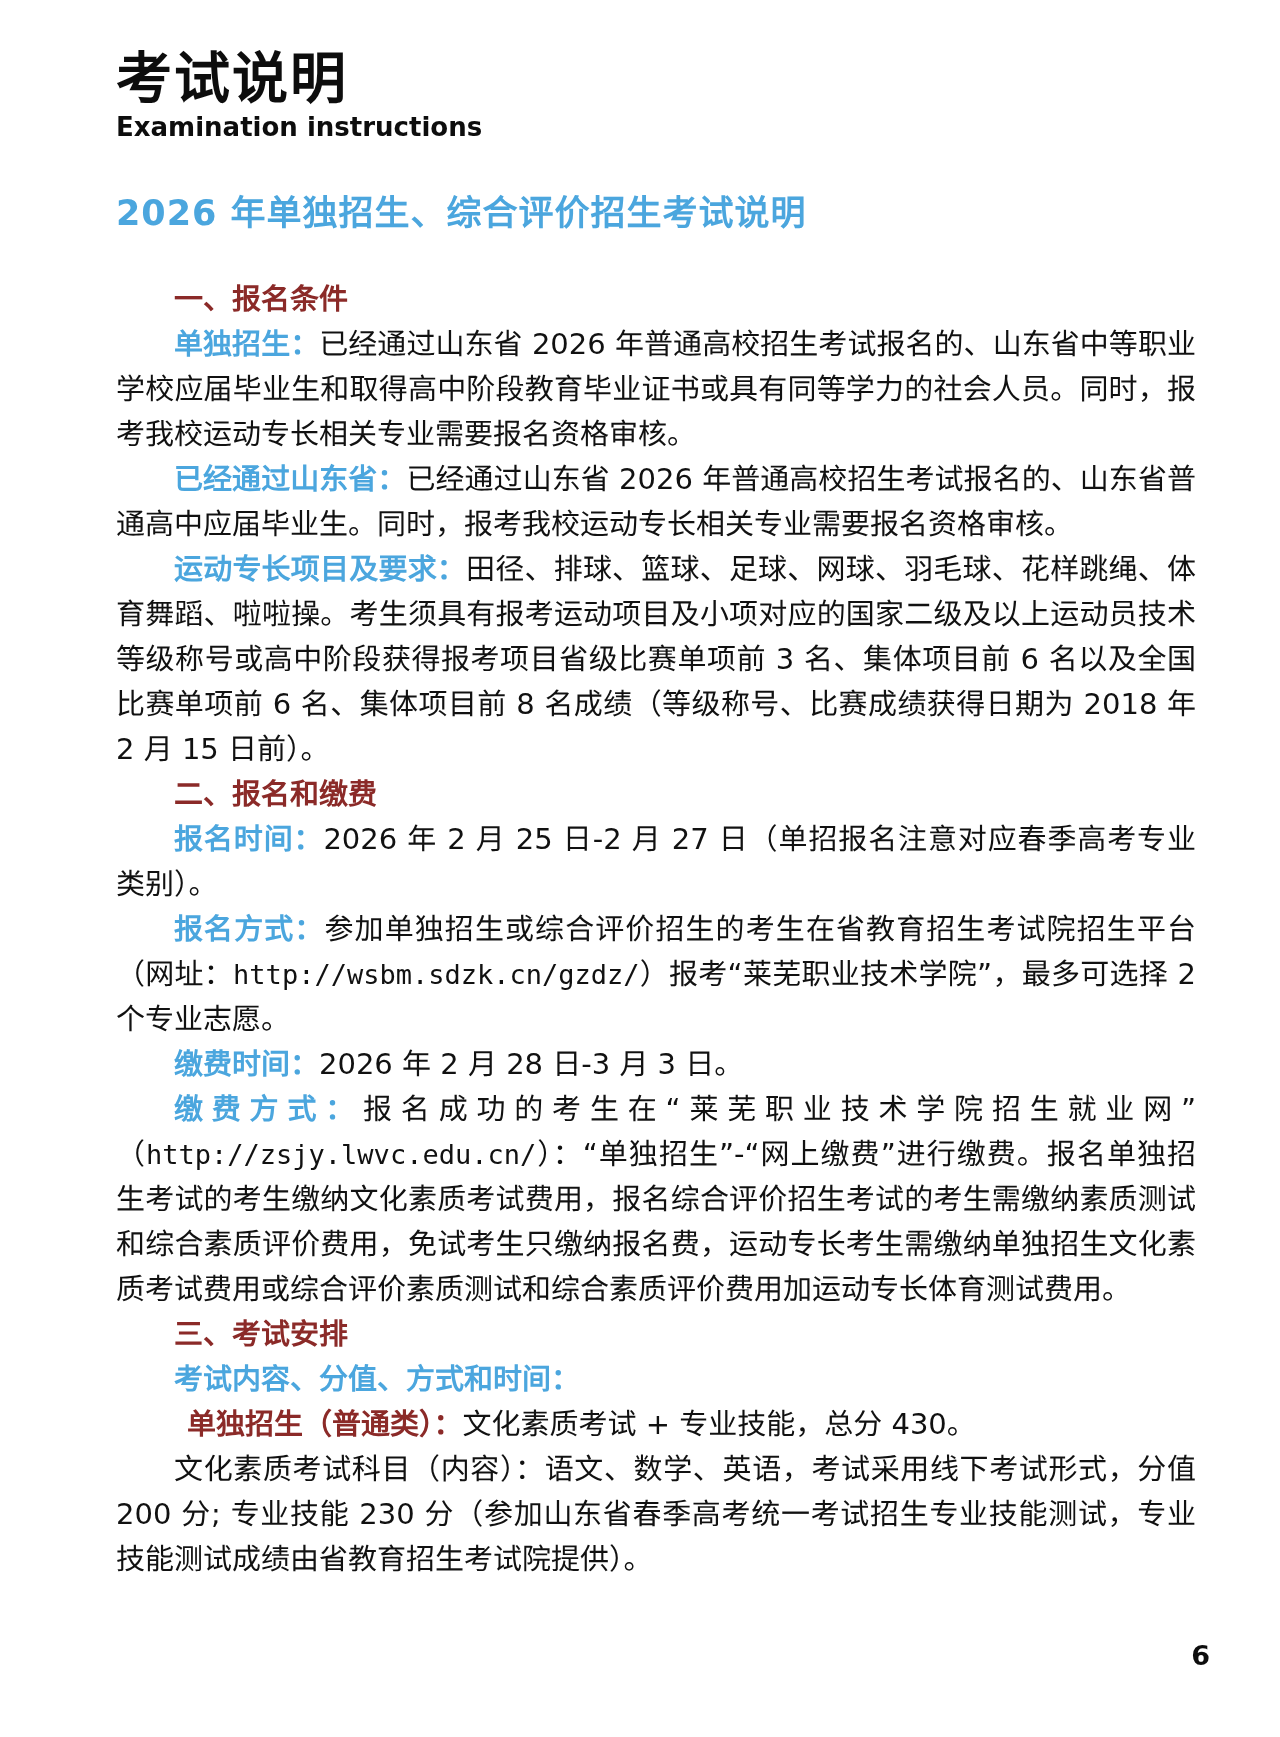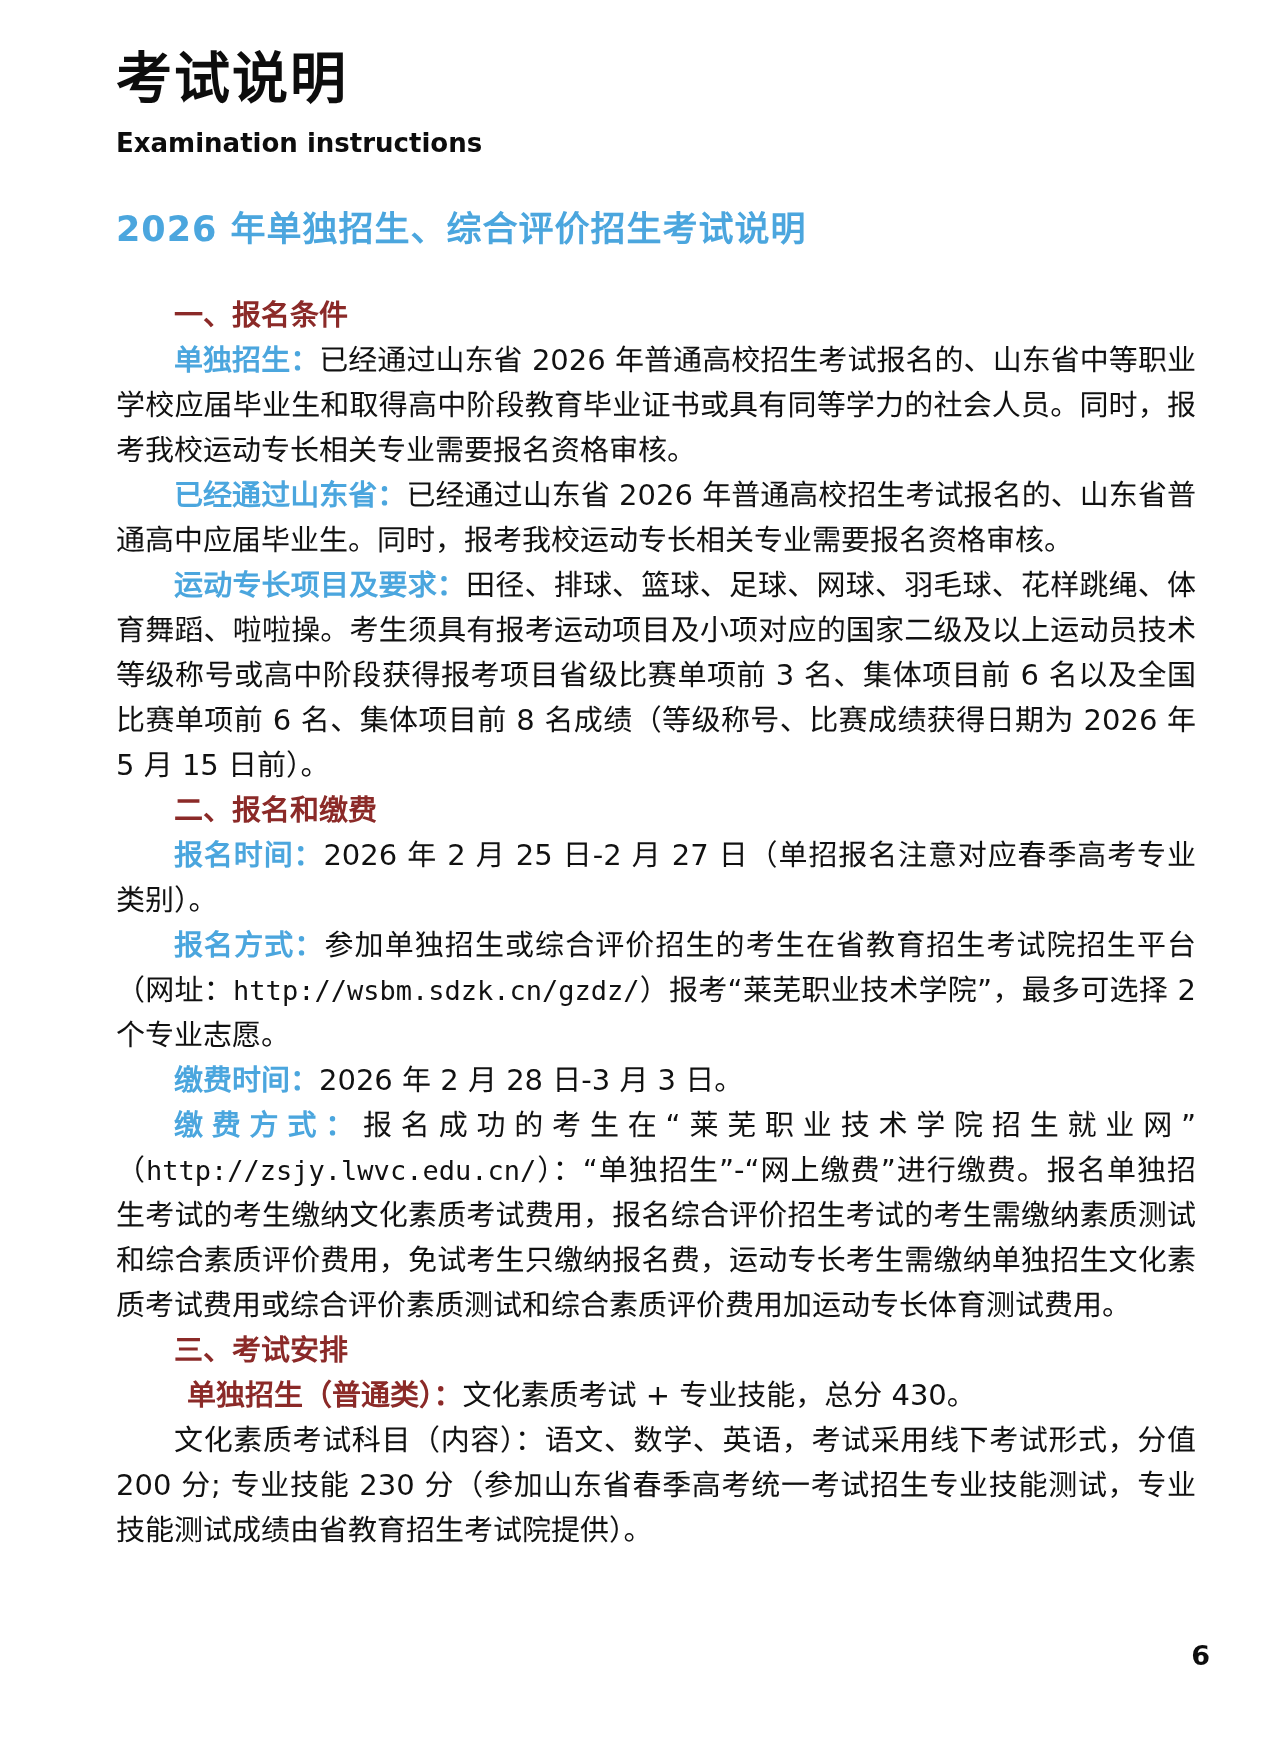--- a/index.html
+++ b/index.html
@@ -23,21 +23,21 @@
     font-size: 56px;
     font-weight: 800;
     line-height: 1.02;
     letter-spacing: 2px;
     margin: 0;
     color: #0d0d0d;
   }
   .subtitle {
     font-size: 26px;
     font-weight: 700;
-    margin-top: 21px;
+    margin-top: 5px;
     color: #0d0d0d;
   }
   .main-heading {
     margin-top: 42px;
     text-align: left;
     font-size: 35px;
     font-weight: 700;
     letter-spacing: 1px;
     color: var(--accent-blue, #4BA6DE);
   }
@@ -88,33 +88,34 @@
   </header>
 
   <div class="main-heading">2026 年单独招生、综合评价招生考试说明</div>
 
   <main class="body-text">
 
     <section>
       <p class="sec-heading">一、报名条件</p>
       <p><span class="label">单独招生：</span><span>已经通过山东省 2026 年普通高校招生考试报名的、山东省中等职业学校应届毕业生和取得高中阶段教育毕业证书或具有同等学力的社会人员。同时，报考我校运动专长相关专业需要报名资格审核。</span></p>
       <p><span class="label">已经通过山东省：</span><span>已经通过山东省 2026 年普通高校招生考试报名的、山东省普通高中应届毕业生。同时，报考我校运动专长相关专业需要报名资格审核。</span></p>
-      <p><span class="label">运动专长项目及要求：</span><span>田径、排球、篮球、足球、网球、羽毛球、花样跳绳、体育舞蹈、啦啦操。考生须具有报考运动项目及小项对应的国家二级及以上运动员技术等级称号或高中阶段获得报考项目省级比赛单项前 3 名、集体项目前 6 名以及全国比赛单项前 6 名、集体项目前 8 名成绩（等级称号、比赛成绩获得日期为 2026 年 5 月 15 日前）。</span></p>
+      <p><span class="label">运动专长项目及要求：</span><span>田径、排球、篮球、足球、网球、羽毛球、花样跳绳、体育舞蹈、啦啦操。考生须具有报考运动项目及小项对应的国家二级及以上运动员技术等级称号或高中阶段获得报考项目省级比赛单项前 3 名、集体项目前 6 名以及全国比赛单项前 6 名、集体项目前 8 名成绩（等级称号、比赛成绩获得日期为 2018 年 2 月 15 日前）。</span></p>
     </section>
 
     <section>
       <p class="sec-heading">二、报名和缴费</p>
       <p><span class="label">报名时间：</span><span>2026 年 2 月 25 日-2 月 27 日（单招报名注意对应春季高考专业类别）。</span></p>
       <p><span class="label">报名方式：</span><span>参加单独招生或综合评价招生的考生在省教育招生考试院招生平台（网址：</span><span class="mono">http://wsbm.sdzk.cn/gzdz/</span><span>）报考“莱芜职业技术学院”，最多可选择 2 个专业志愿。</span></p>
       <p><span class="label">缴费时间：</span><span>2026 年 2 月 28 日-3 月 3 日。</span></p>
       <p><span class="label">缴费方式：</span><span>报名成功的考生在“莱芜职业技术学院招生就业网”（</span><span class="mono">http://zsjy.lwvc.edu.cn/</span><span>）：“单独招生”-“网上缴费”进行缴费。报名单独招生考试的考生缴纳文化素质考试费用，报名综合评价招生考试的考生需缴纳素质测试和综合素质评价费用，免试考生只缴纳报名费，运动专长考生需缴纳单独招生文化素质考试费用或综合评价素质测试和综合素质评价费用加运动专长体育测试费用。</span></p>
     </section>
 
     <section>
       <p class="sec-heading">三、考试安排</p>
+      <p><span class="label">考试内容、分值、方式和时间：</span></p>
       <p><span class="label-red">单独招生（普通类）：</span><span>文化素质考试 + 专业技能，总分 430。</span></p>
       <p><span>文化素质考试科目（内容）：语文、数学、英语，考试采用线下考试形式，分值 200 分; 专业技能 230 分（参加山东省春季高考统一考试招生专业技能测试，专业技能测试成绩由省教育招生考试院提供）。</span></p>
     </section>
 
   </main>
 
   <div class="page-number">6</div>
 
 </div>
 

